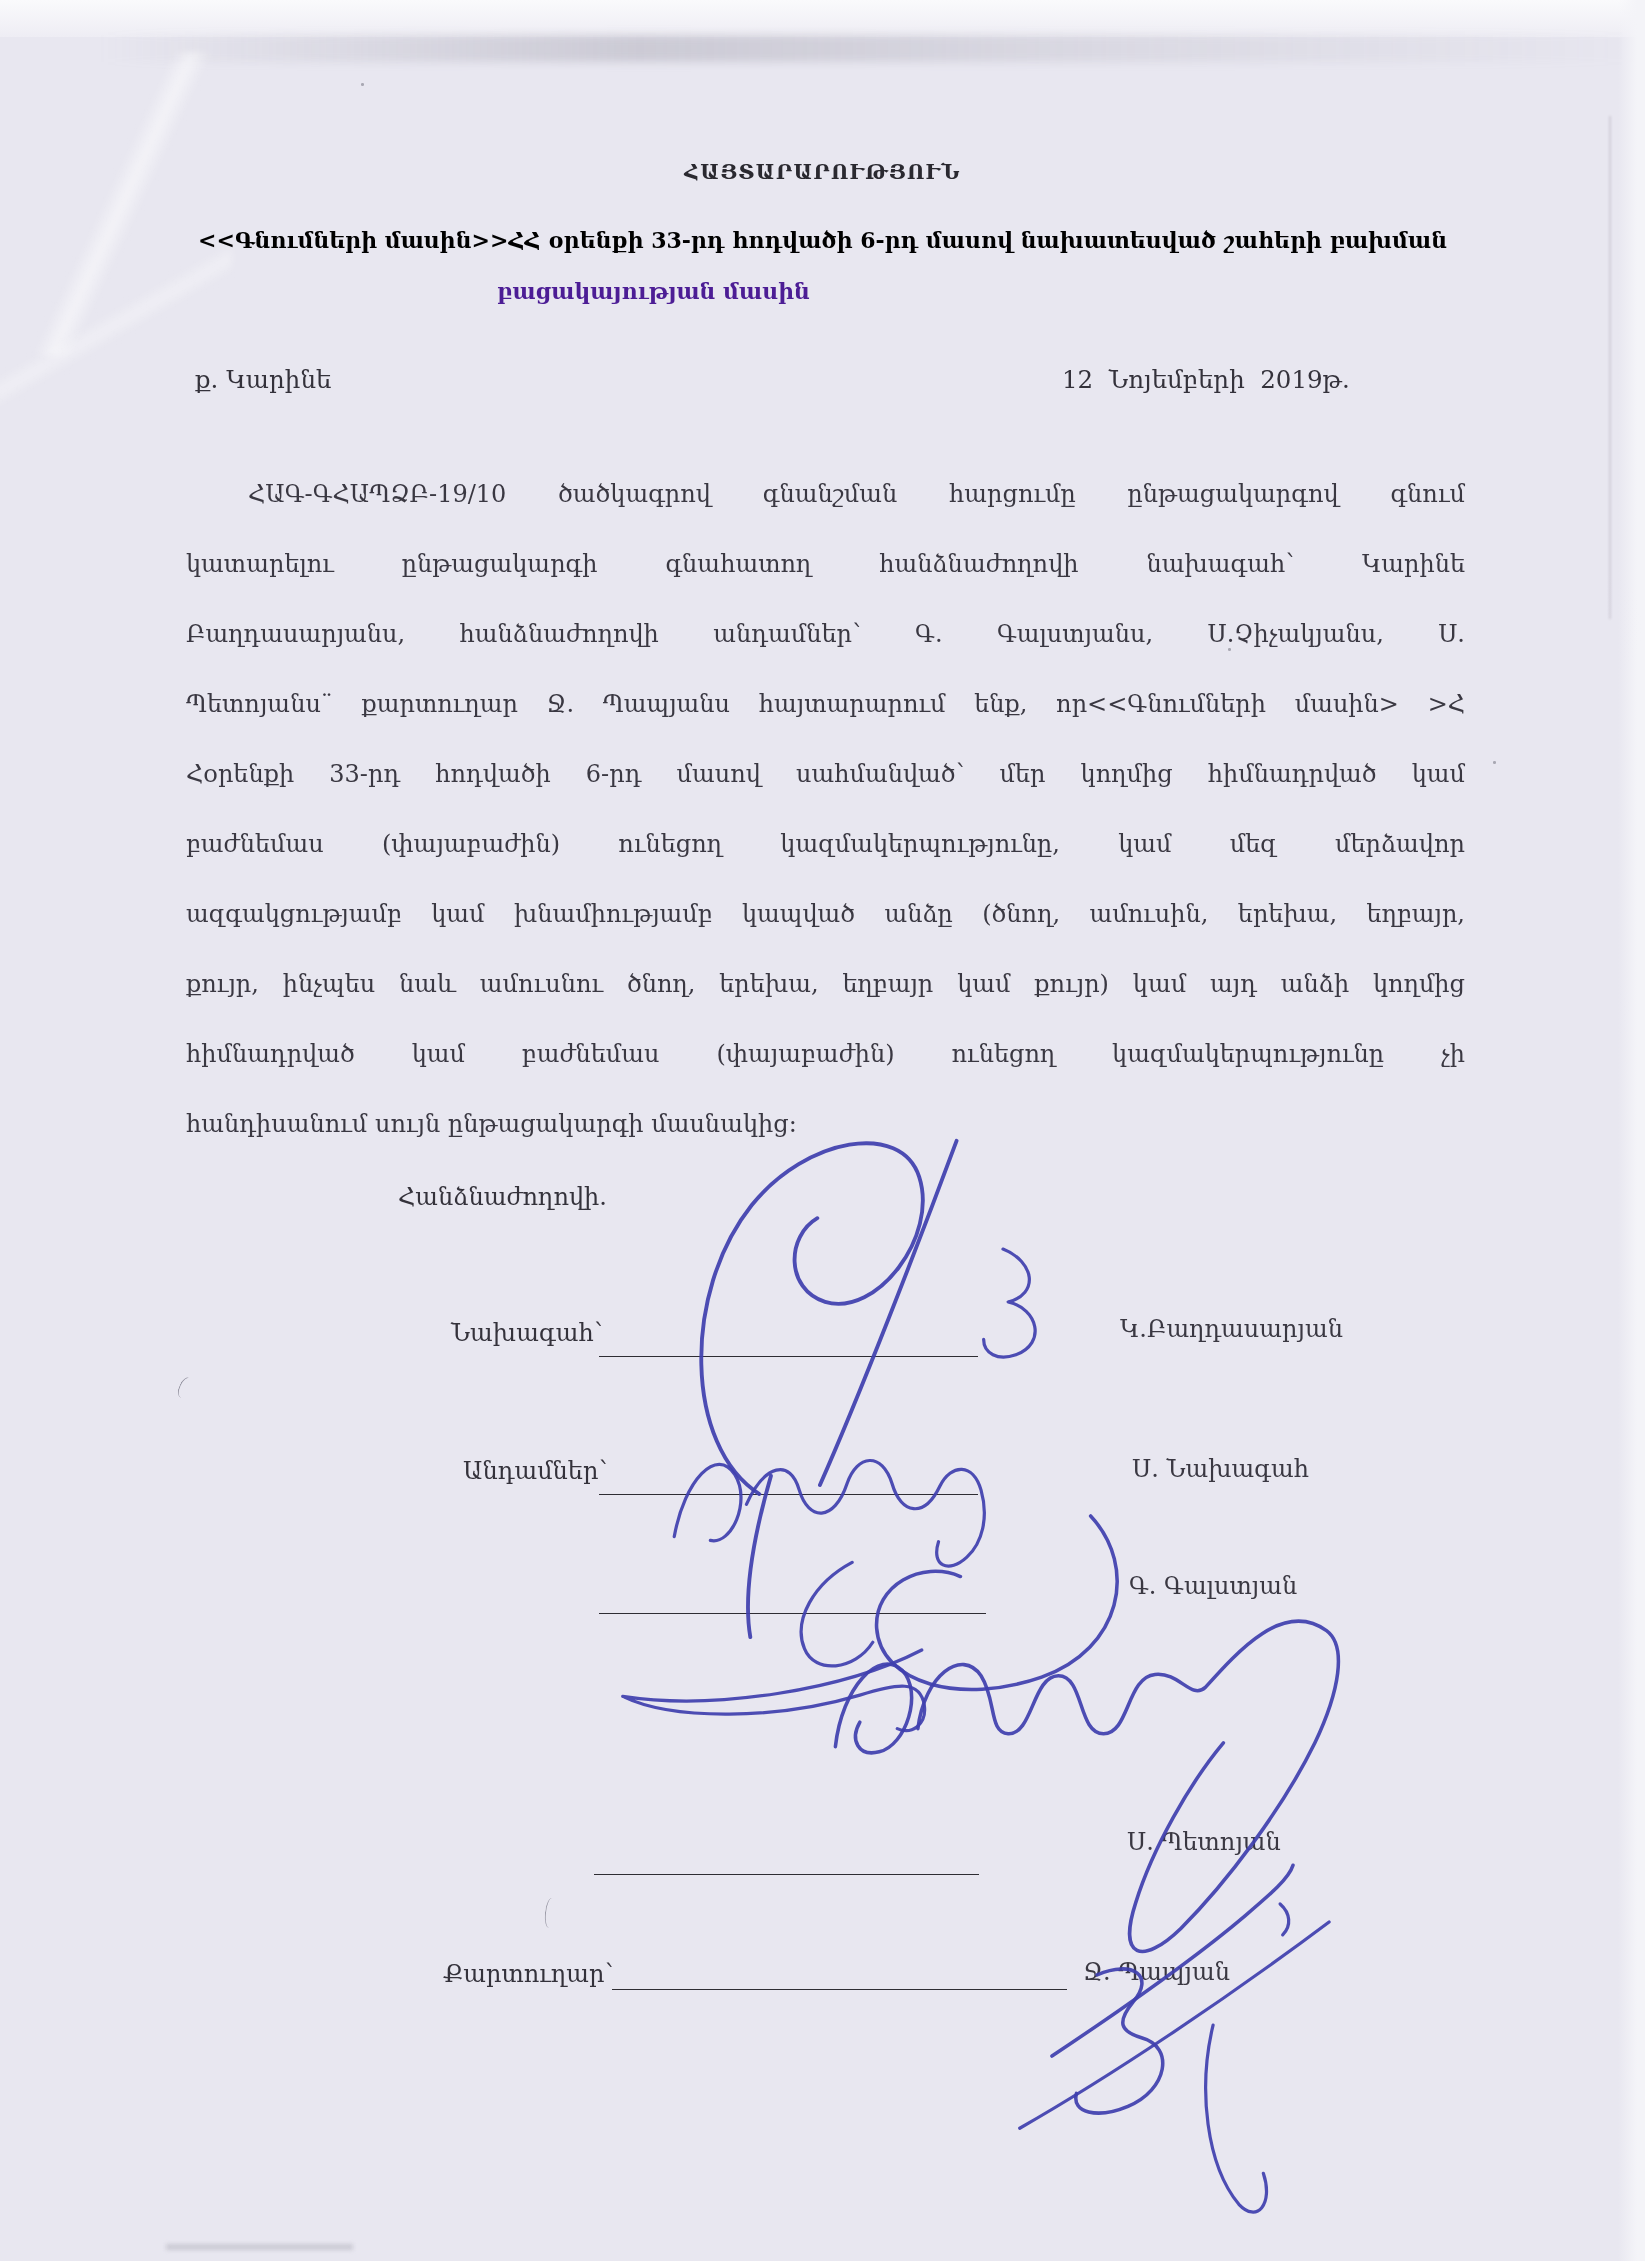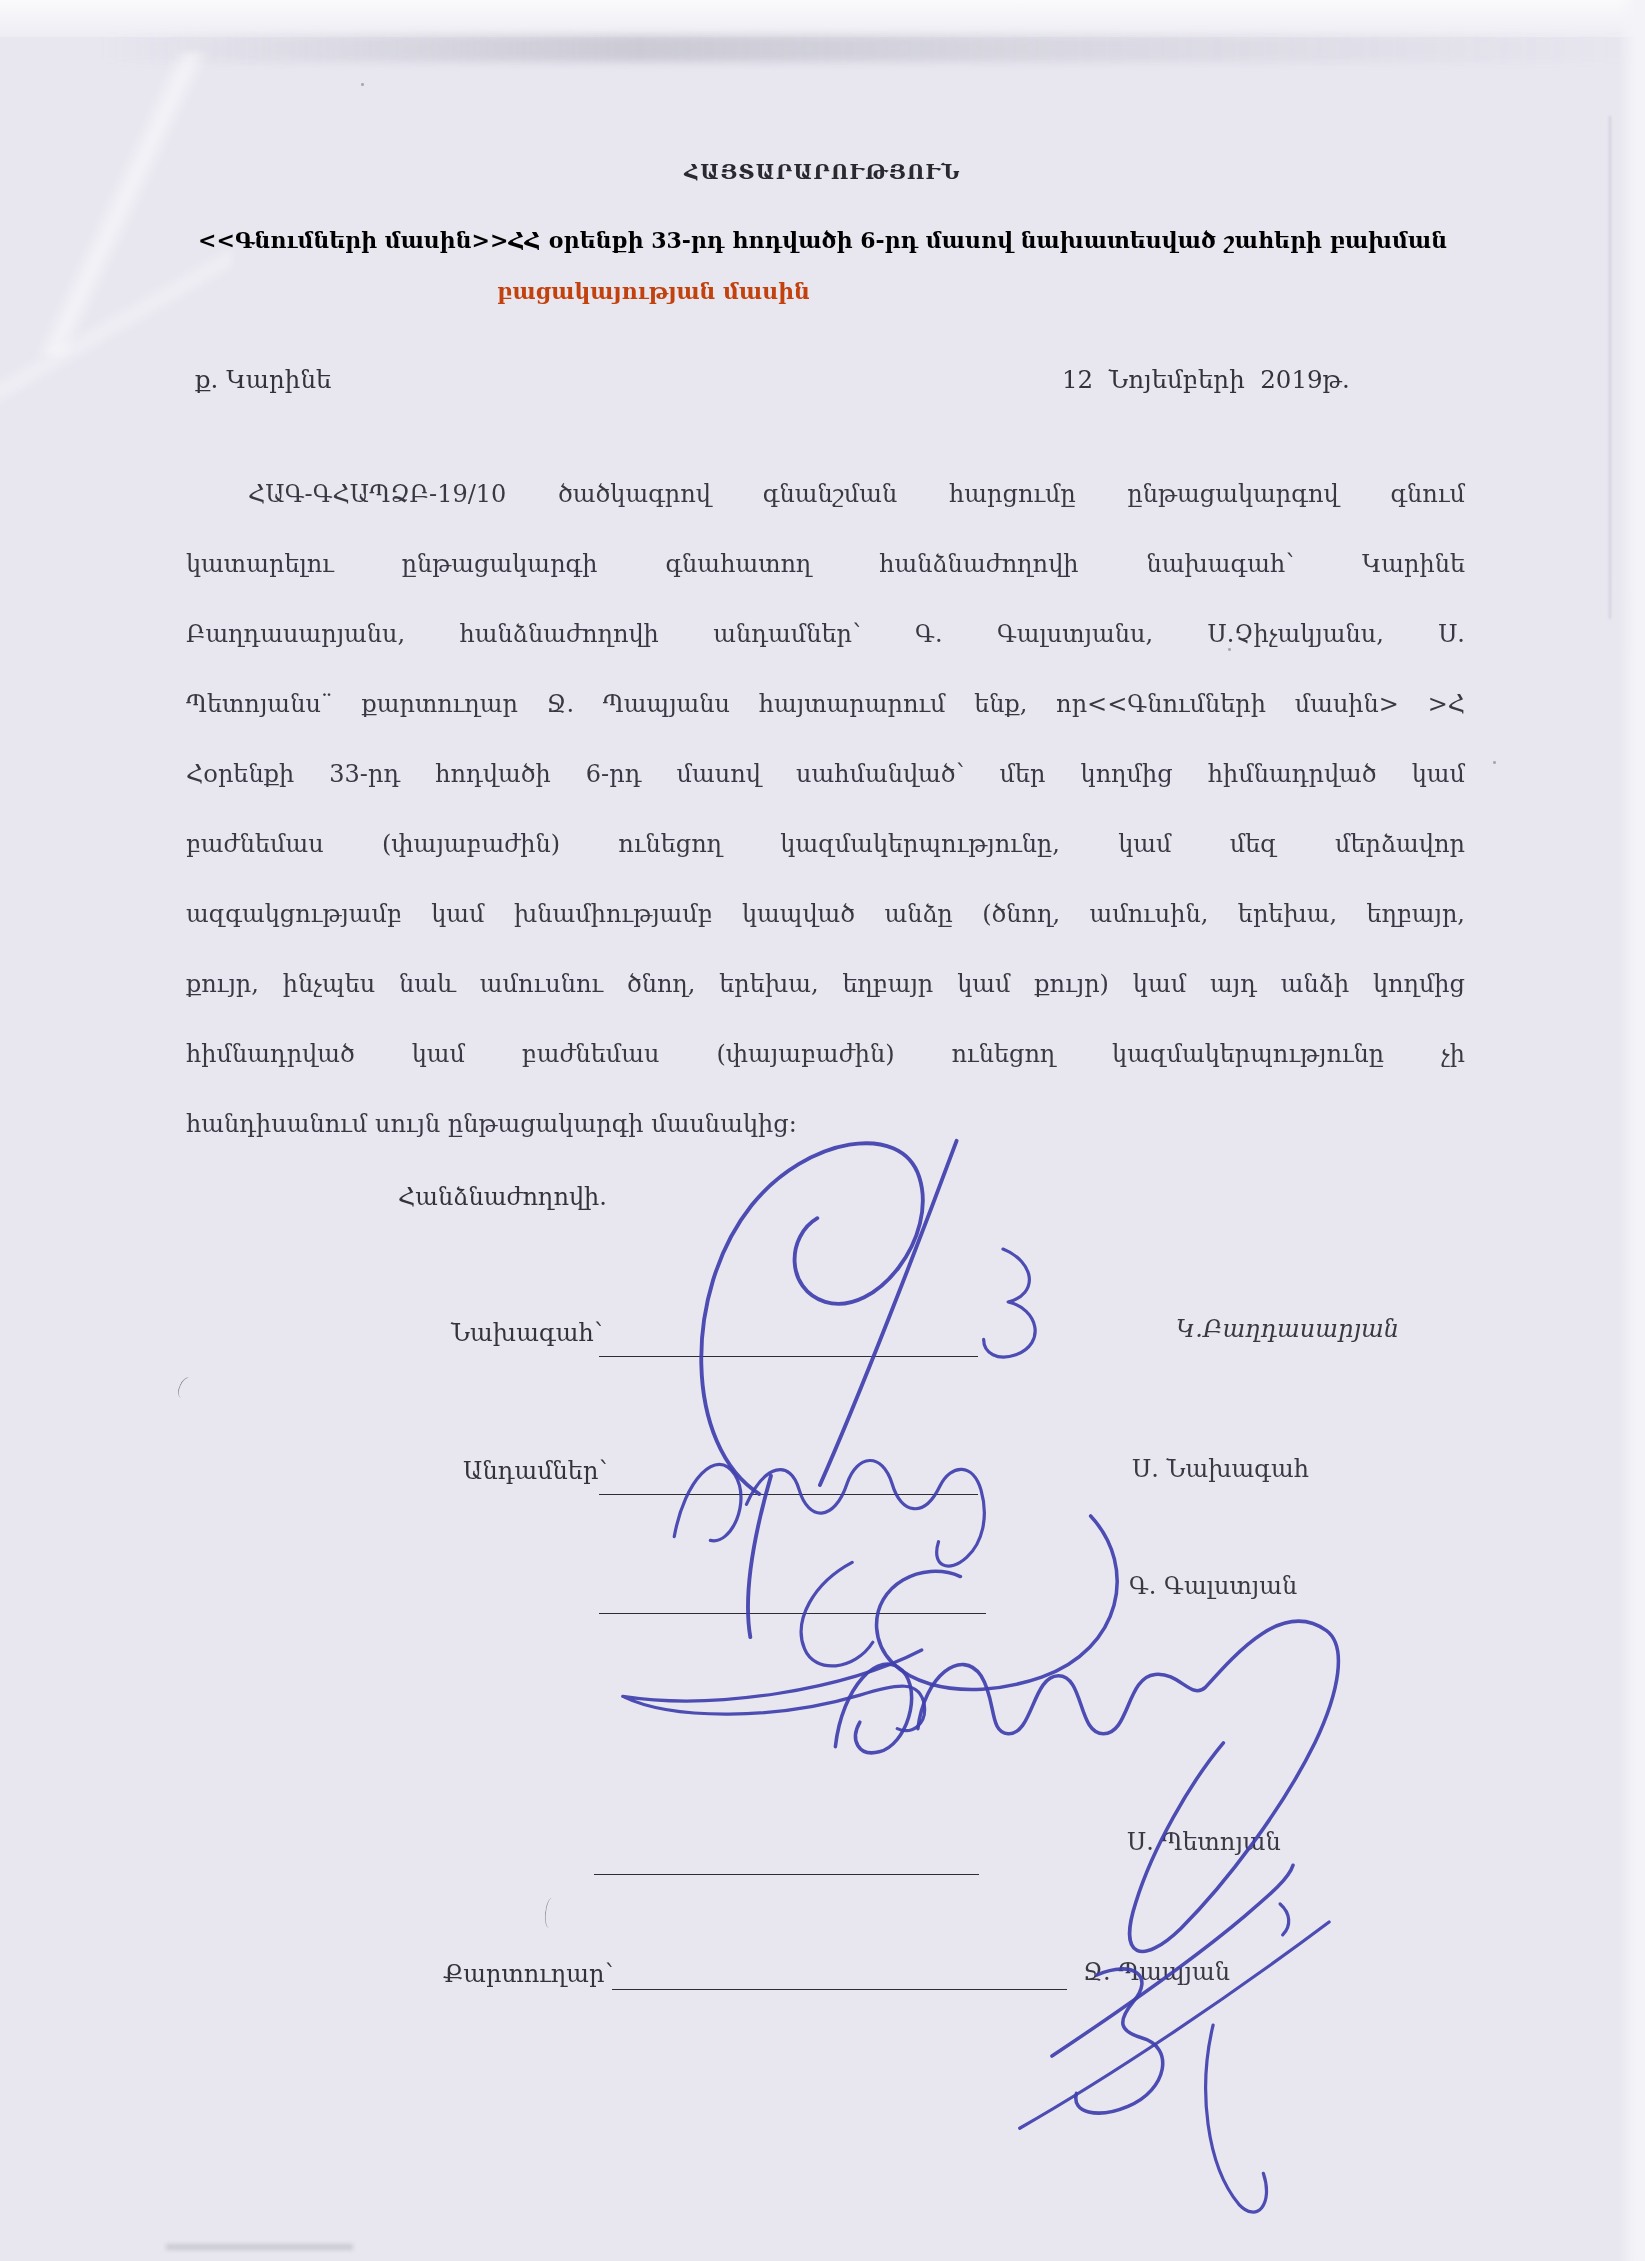--- a/index.html
+++ b/index.html
@@ -44,21 +44,21 @@
   .bottom-smudge { position:absolute; left:166px; top:2244px; width:187px; height:5.8px;
     background: rgba(150,148,160,.35); filter: blur(1.9px); }
 
   
   .doc-title { position:absolute; left:0; top:160px; width:1645px;
     text-align:center; font-size:20px; font-weight:bold; letter-spacing:1.3px;
     color:#2a2930; }
   .doc-subtitle-1 { position:absolute; left:0; top:227px; width:1645px;
     text-align:center; font-size:22px; font-weight:bold; color:#000000; }
   .doc-subtitle-2 { position:absolute; left:0; top:278px; width:1307px;
-    text-align:center; font-size:22px; font-weight:bold; color:#c2410c; }
+    text-align:center; font-size:22px; font-weight:bold; color:#4c1d95; }
   .place { position:absolute; left:195px; top:365px; font-size:24.5px; white-space:pre; }
   .date  { position:absolute; left:1062px; top:365px; font-size:24.5px; white-space:pre; }
 
   .body-block { position:absolute; left:186px; top:459px; width:1279px; }
   .body-line { height:70px; line-height:70px; font-size:24px;
     text-align: justify; text-align-last: justify; color:#3a3842; }
   .body-line.first { text-indent: 62px; }
   .body-line.last { text-align:left; text-align-last:left; }
 
   .committee-label { position:absolute; left:398px; top:1183px; font-size:24px; }
@@ -106,21 +106,21 @@
     <div class="body-line">ազգակցությամբ կամ խնամիությամբ կապված անձը (ծնող, ամուսին, երեխա, եղբայր,</div>
     <div class="body-line">քույր, ինչպես նաև ամուսնու ծնող, երեխա, եղբայր կամ քույր) կամ այդ անձի կողմից</div>
     <div class="body-line">հիմնադրված կամ բաժնեմաս (փայաբաժին) ունեցող կազմակերպությունը չի</div>
     <div class="body-line last">հանդիսանում սույն ընթացակարգի մասնակից:</div>
   </div>
 
   <div class="committee-label">Հանձնաժողովի.</div>
 
   <div class="role-label" style="left:451px; top:1319px;">Նախագահ՝</div>
   <div class="sig-rule" style="left:599px; top:1356px; width:379px;"></div>
-  <div class="sig-name" style="left:1176px; top:1315px;font-style:italic;">Կ.Բաղդասարյան</div>
+  <div class="sig-name" style="left:1120px; top:1315px;">Կ.Բաղդասարյան</div>
 
   <div class="role-label" style="left:463px; top:1457px;">Անդամներ՝</div>
   <div class="sig-rule" style="left:599px; top:1494px; width:379px;"></div>
   <div class="sig-name" style="left:1132px; top:1455px;">Ս. Նախագահ</div>
 
   <div class="sig-rule" style="left:599px; top:1613px; width:387px;"></div>
   <div class="sig-name" style="left:1129px; top:1572px;">Գ. Գալստյան</div>
 
   <div class="sig-rule" style="left:594px; top:1874px; width:385px;"></div>
   <div class="sig-name" style="left:1127px; top:1828px;">Ս. Պետոյան</div>

